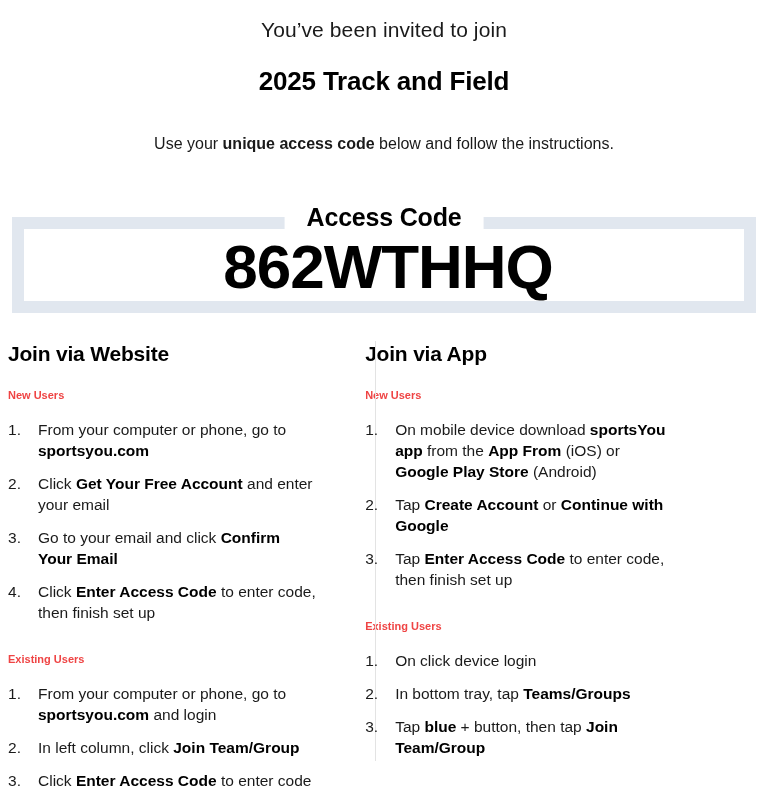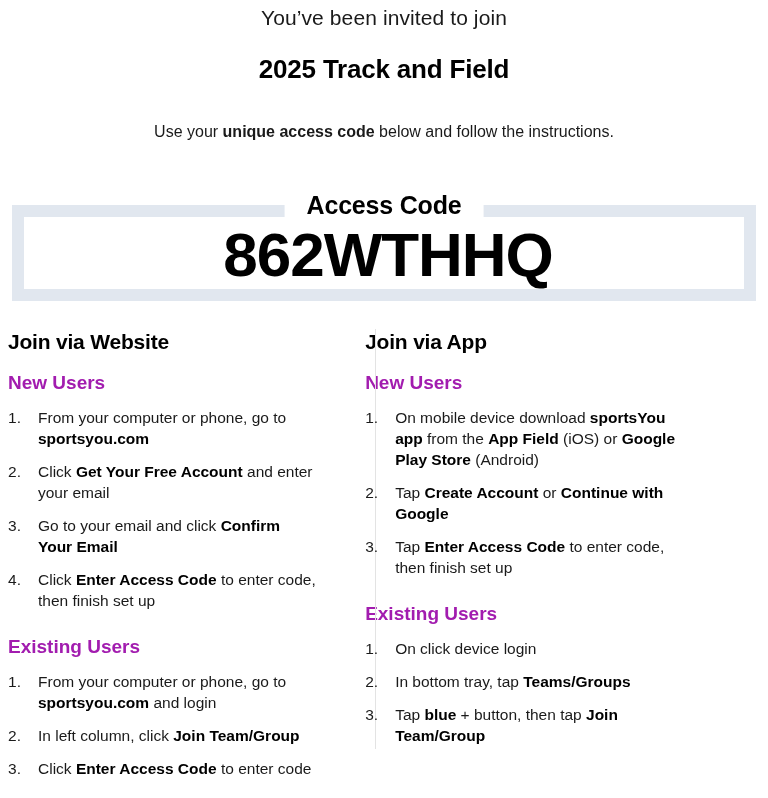--- a/index.html
+++ b/index.html
@@ -12,21 +12,21 @@
     height: 798px;
     font-family: "Liberation Sans", sans-serif;
     color: #111111;
     overflow: hidden;
     position: relative;
   }
 
   
   .header {
     text-align: center;
-    padding-top: 4px;
+    padding-top: 16px;
   }
   .invite-line {
     font-size: 21px;
     font-weight: 400;
     line-height: 28px;
     color: #1a1a1a;
     letter-spacing: 0.1px;
   }
   .event-title {
     font-size: 26px;
@@ -119,24 +119,24 @@
 
   .col-title {
     font-size: 21px;
     font-weight: 700;
     line-height: 26px;
     color: #000000;
     margin: 0 0 18px 0;
     letter-spacing: -0.2px;
   }
   .group-title {
-    font-size: 19px;
+    font-size: 11px;
     font-weight: 700;
     line-height: 20px;
-    color: #a21caf;
+    color: #ef4444;
     margin: 0 0 14px 0;
   }
   .group + .group { margin-top: 26px; }
 
   ol.steps {
     list-style: none;
     margin: 0;
     padding: 0;
     counter-reset: step;
   }
@@ -198,21 +198,21 @@
           <li><span>Click </span><b>Enter Access Code</b><span> to enter code</span></li>
         </ol>
     </div>
   </div>
 
   <div class="col col-right">
     <h2 class="col-title">Join via App</h2>
     <div class="group">
       <h3 class="group-title">New Users</h3>
       <ol class="steps">
-          <li><span>On mobile device download </span><b>sportsYou app</b><span> from the </span><b>App Field</b><span> (iOS) or </span><b>Google Play Store</b><span> (Android)</span></li>
+          <li><span>On mobile device download </span><b>sportsYou app</b><span> from the </span><b>App From</b><span> (iOS) or </span><b>Google Play Store</b><span> (Android)</span></li>
           <li><span>Tap </span><b>Create Account</b><span> or </span><b>Continue with Google</b></li>
           <li><span>Tap </span><b>Enter Access Code</b><span> to enter code, then finish set up</span></li>
         </ol>
     </div>
     <div class="group">
       <h3 class="group-title">Existing Users</h3>
       <ol class="steps">
           <li><span>On click device login</span></li>
           <li><span>In bottom tray, tap </span><b>Teams/Groups</b></li>
           <li><span>Tap </span><b>blue</b><span> + button, then tap </span><b>Join Team/Group</b></li>

